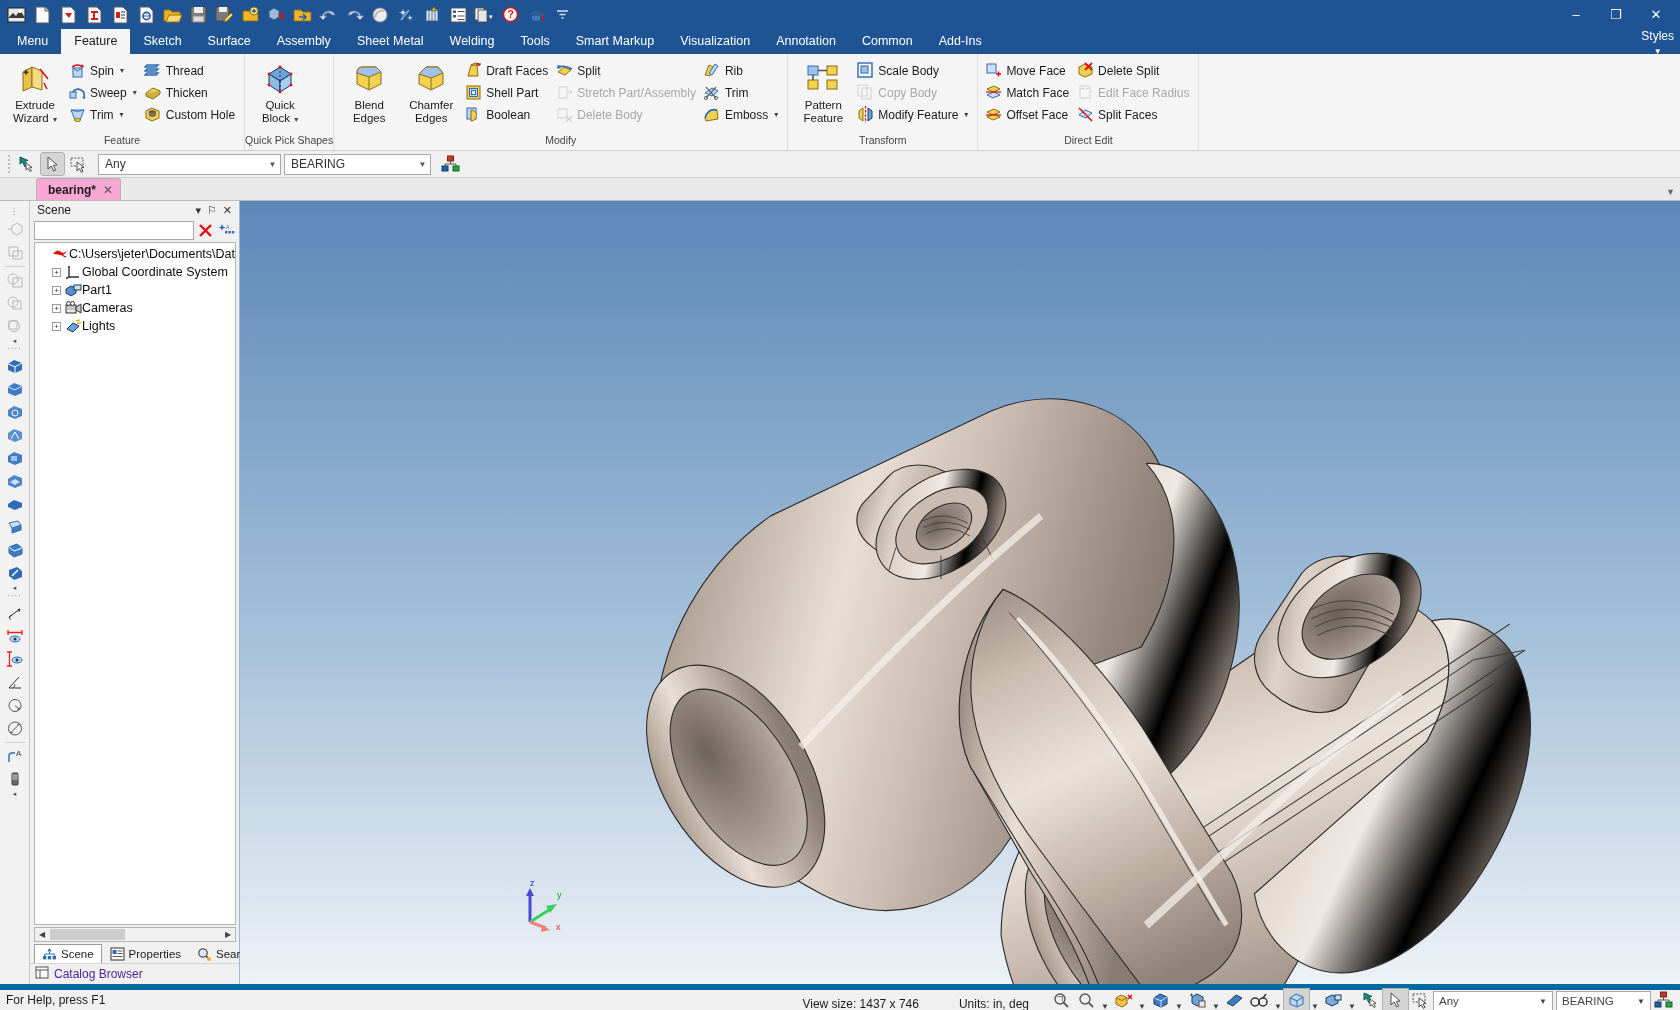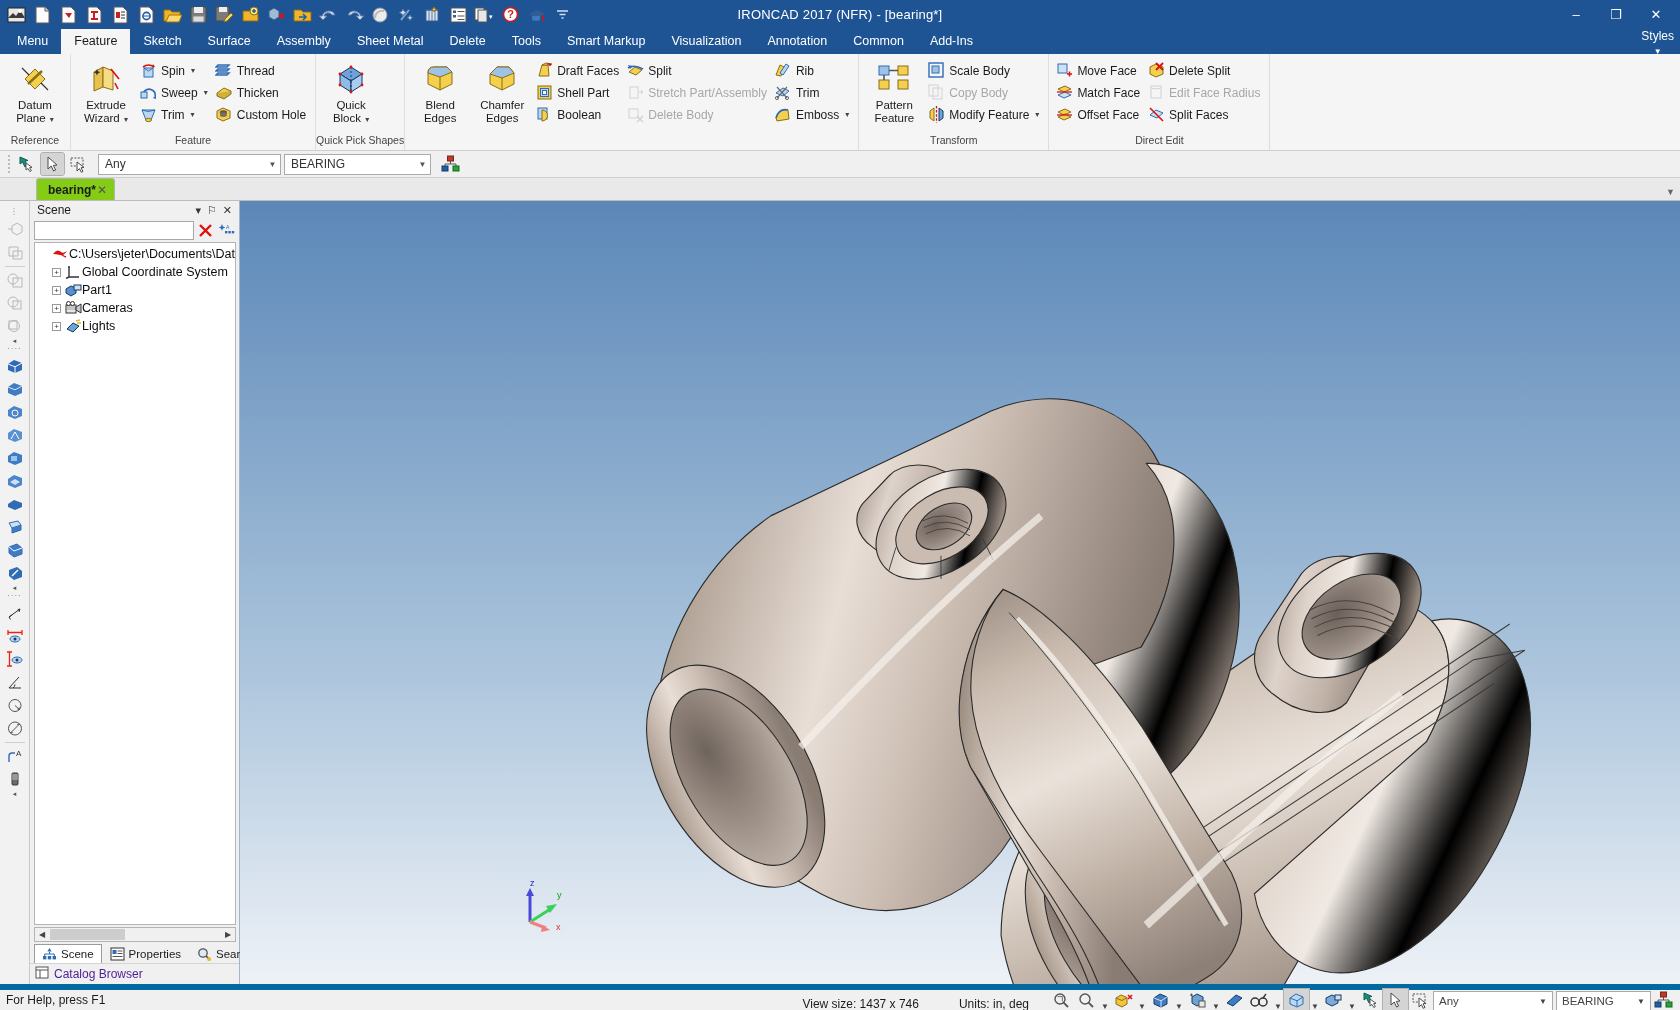--- a/index.html
+++ b/index.html
@@ -105,22 +105,22 @@
   .combo .arrow {
     width: 15px; margin-left: auto; text-align: center; font-size: 8px; color: #555;
   }
 
   
   .doctabs {
     height: 23px; background: #e9e9e9; display: flex; align-items: flex-end;
     border-bottom: 1px solid #bcbcbc; padding-left: 36px; flex: 0 0 23px; position: relative;
   }
   .doctab {
-    height: 22px; background: #84cc16; border: 1px solid #b5b5b5; border-bottom: none;
-    display: flex; align-items: center; gap: 1px; padding: 0 7px 0 11px;
+    height: 22px; background: #f9a8d4; border: 1px solid #b5b5b5; border-bottom: none;
+    display: flex; align-items: center; gap: 7px; padding: 0 7px 0 11px;
     font-size: 12px; color: #1b1b1b; border-radius: 3px 3px 0 0; cursor: default;
     font-weight: bold;
   }
   .doctab .x { color: #555; font-size: 12px; font-weight: normal; }
   .doctabs .scroll-right {
     position: absolute; right: 5px; bottom: 3px; color: #666; font-size: 9px;
   }
 
   
   .main { flex: 1; display: flex; min-height: 0; position: relative; }
@@ -345,69 +345,53 @@
             <path d="M5 9v4c0 1 8 1 8 0V9" fill="#3e79bd"></path>
             <path d="M16 8v6" stroke="#d11" stroke-width="1.6"></path>
           </svg>
       </div>
       <div class="qat-btn">
         <svg width="13" height="13" viewBox="0 0 13 13">
             <path d="M1 3h11M3.5 6.5h6M5.5 10h2" stroke="#cfe0f2" stroke-width="1.4"></path>
           </svg>
       </div>
     </div>
-    <div class="app-title">IRONCAD 2017 (NFR) - [bearing*]</div>
     <div class="win-ctrls">
       <div class="win-btn">–</div>
       <div class="win-btn">❐</div>
       <div class="win-btn close">✕</div>
     </div>
   </div>
 
   <div class="ribbon-tabs" id="ribbon-tabs">
       <div class="rtab">Menu</div>
       <div class="rtab active">Feature</div>
       <div class="rtab">Sketch</div>
       <div class="rtab">Surface</div>
       <div class="rtab">Assembly</div>
       <div class="rtab">Sheet Metal</div>
-      <div class="rtab">Delete</div>
+      <div class="rtab">Welding</div>
       <div class="rtab">Tools</div>
       <div class="rtab">Smart Markup</div>
       <div class="rtab">Visualization</div>
       <div class="rtab">Annotation</div>
       <div class="rtab">Common</div>
       <div class="rtab">Add-Ins</div>
       <div class="ribbon-right">
         <span class="mini">Styles</span>
         <span class="mini" style="font-size:8px">▼</span>
         <span class="helpico">?</span>
         <span class="mini" style="font-size:8px">▼</span>
         <span class="mini">–</span>
         <span class="mini">❐</span>
         <span class="mini">✕</span>
       </div>
     </div>
 
   <div class="ribbon" id="ribbon-body">
-      <div class="rgroup">
-        <div class="rgroup-body">
-          <div class="big-btn">
-            <span class="big-ico">
-              <svg width="34" height="32" viewBox="0 0 34 32">
-                <path d="M7 16 L17 6 L27 16 L17 26 Z" fill="#f3d14e" stroke="#8a6d17"></path>
-                <path d="M10 21 L24 8" stroke="#8a6d17" stroke-width="2.4"></path>
-                <path d="M4 5 L11 12 M23 20 L30 27" stroke="#333" stroke-width="1.2"></path>
-              </svg>
-            </span>
-            <span class="lbl"><span>Datum</span><br><span>Plane</span><span class="caret"> ▾</span></span>
-          </div>
-        </div>
-        <div class="rgroup-label">Reference</div>
-      </div>
       <div class="rgroup">
         <div class="rgroup-body">
           <div class="big-btn">
             <span class="big-ico">
               <svg width="34" height="32" viewBox="0 0 34 32">
                 <path d="M5 9 L14 4 L14 24 L5 28 Z" fill="#e8c24a" stroke="#8a6d17"></path>
                 <path d="M14 4 L24 8 L24 27 L14 24 Z" fill="#f6dd84" stroke="#8a6d17"></path>
                 <path d="M22 6 L30 16" stroke="#d11" stroke-width="1.6"></path>
                 <path d="M8 6 l1 2.2 2.2 1 -2.2 1 -1 2.2 -1-2.2 -2.2-1 2.2-1z" fill="#333"></path>
                 <path d="M26 20 L29 26" stroke="#d11" stroke-width="1.6"></path>
@@ -619,20 +603,21 @@
                 <svg width="17" height="17" viewBox="0 0 17 17">
                   <path d="M2 12 q3 -10 12 -8 L15 13 L3 15 Z" fill="#f3d14e" stroke="#8a6d17"></path>
                   <path d="M2 12 q3 -10 12 -8" fill="none" stroke="#2f6cb5" stroke-width="1.6"></path>
                 </svg>
               </span>
               <span class="lbl">Emboss</span>
               <span class="caret">▾</span>
             </div>
           </div>
         </div>
+        <div class="rgroup-label">Modify</div>
       </div>
       <div class="rgroup">
         <div class="rgroup-body">
           <div class="big-btn">
             <span class="big-ico">
               <svg width="34" height="32" viewBox="0 0 34 32">
                 <rect x="2" y="3" width="10" height="9" fill="#9fc3e8" stroke="#2f6cb5"></rect>
                 <rect x="21" y="3" width="10" height="9" fill="#f3d14e" stroke="#8a6d17"></rect>
                 <rect x="2" y="17" width="10" height="9" fill="#f3d14e" stroke="#8a6d17"></rect>
                 <rect x="21" y="17" width="10" height="9" fill="#f3d14e" stroke="#8a6d17"></rect>

